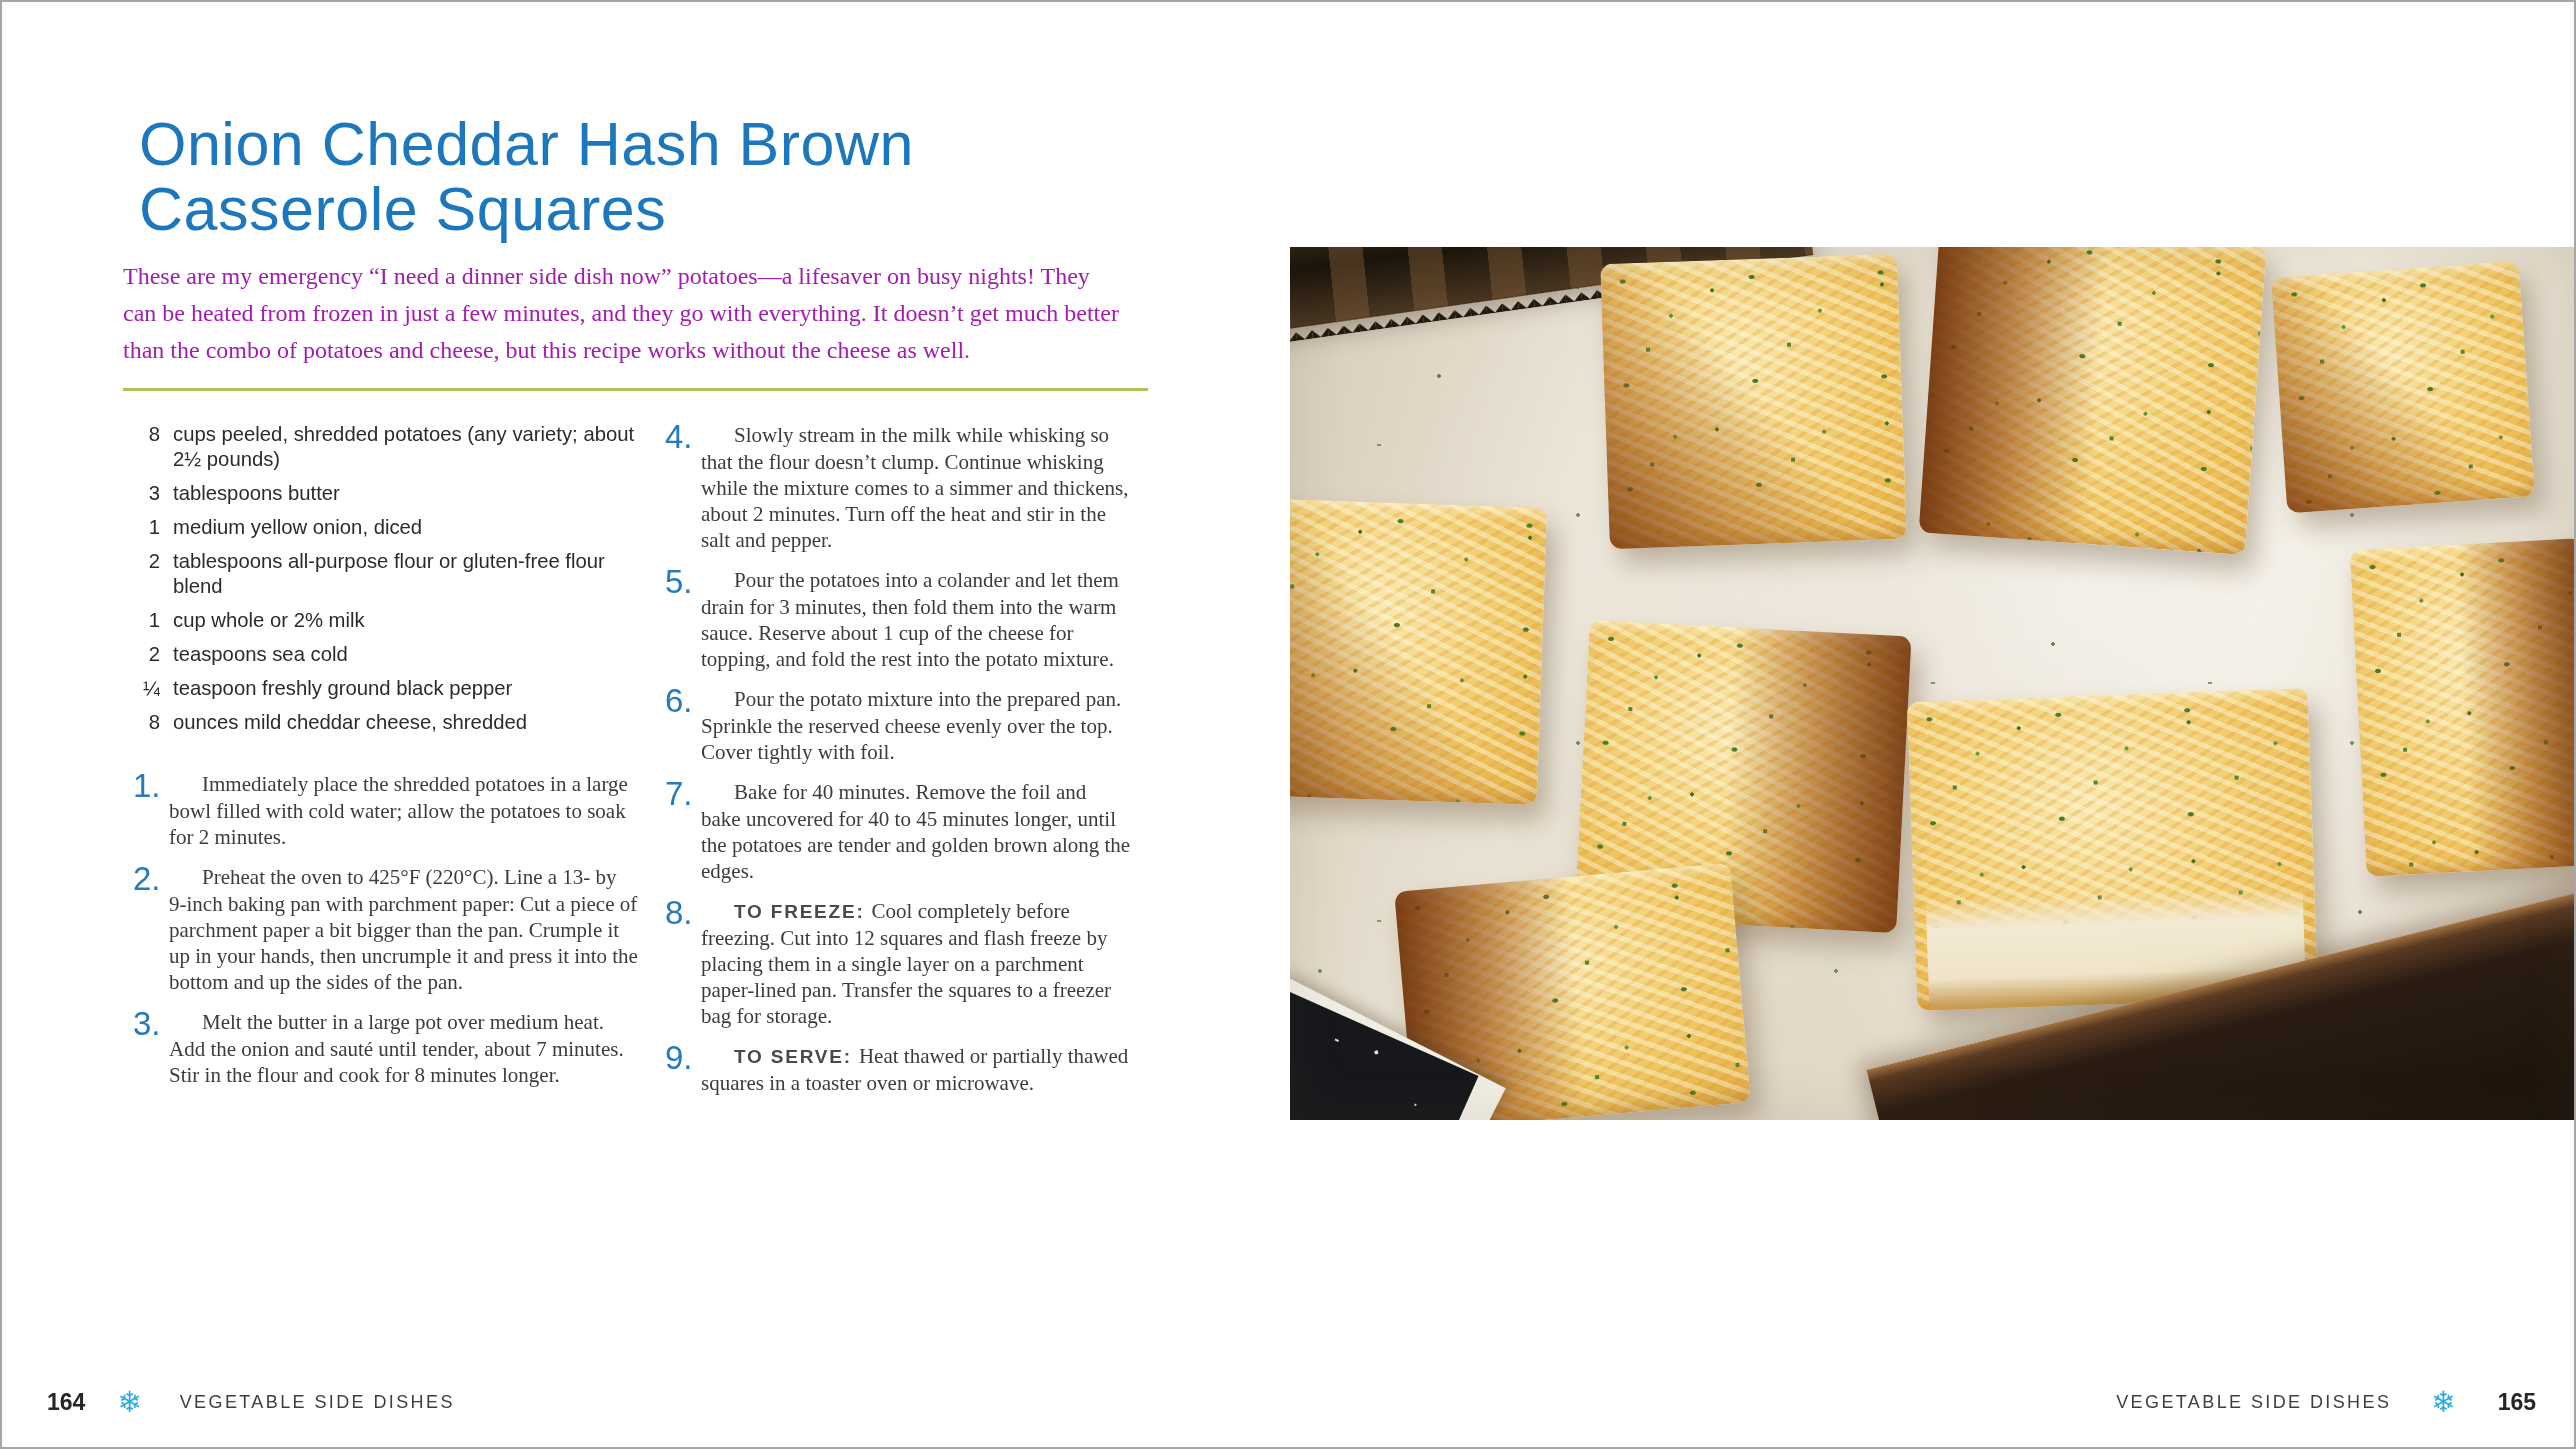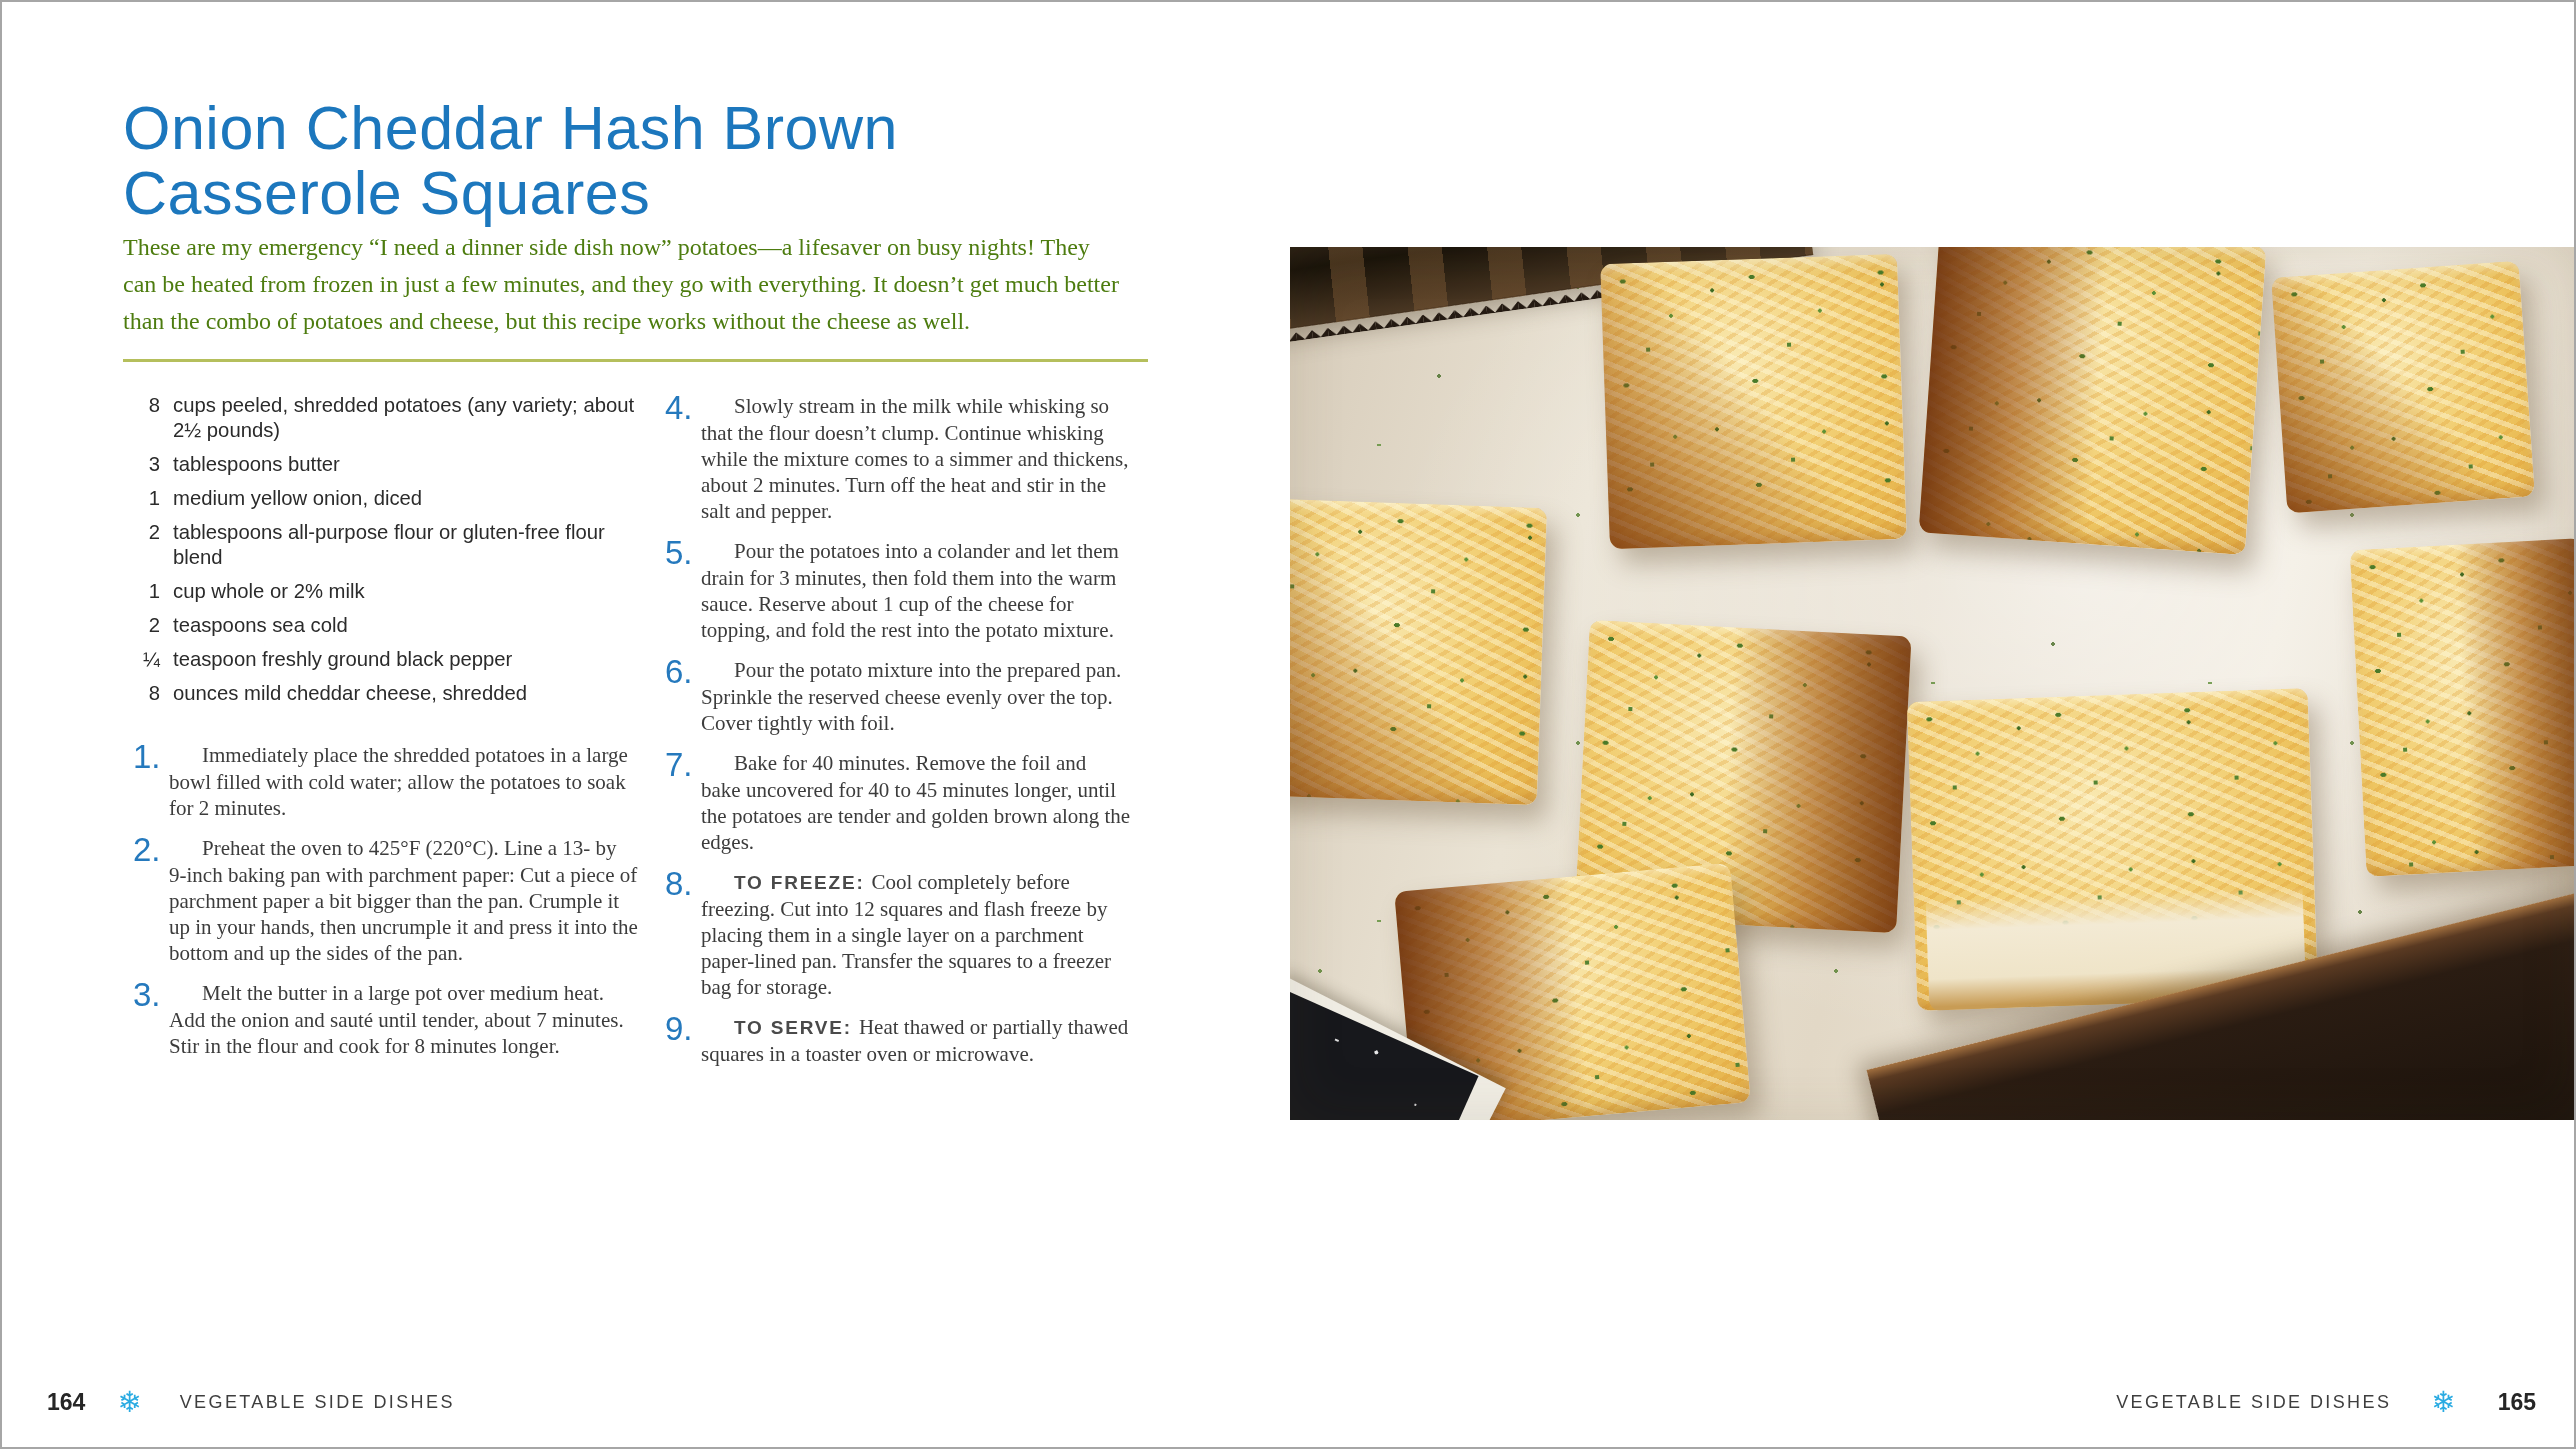--- a/index.html
+++ b/index.html
@@ -4,27 +4,27 @@
 <style>
   html,body{margin:0;padding:0;background:#e9e9e9;}
   .page{
     position:relative;width:2576px;height:1449px;background:#ffffff;
     border:2px solid #a6a6a6;box-sizing:border-box;overflow:hidden;
     font-family:"Liberation Sans",sans-serif;
   }
   
   .content{position:absolute;left:121px;top:94px;width:1030px;}
   .recipe-title{
-    margin:0;width:951px;
+    margin:16px;width:951px;
     font-family:"Liberation Sans",sans-serif;font-weight:normal;
     font-size:61px;line-height:65px;letter-spacing:0.5px;color:#1c77bd;
   }
   .intro{
     margin:3px 0 0 0;width:999px;
-    font-family:"Liberation Serif",serif;font-size:24px;line-height:37px;color:#4d7c0f;
+    font-family:"Liberation Serif",serif;font-size:24px;line-height:37px;color:#a21caf;
   }
   .yield{
     margin:16px 0 0 0;
     font-size:20px;font-weight:bold;letter-spacing:1.6px;color:#3e3e3e;
   }
   .note{
     margin:9px 0 0 0;
     font-family:"Liberation Serif",serif;font-style:italic;font-size:24px;color:#333;
   }
   .rule{

